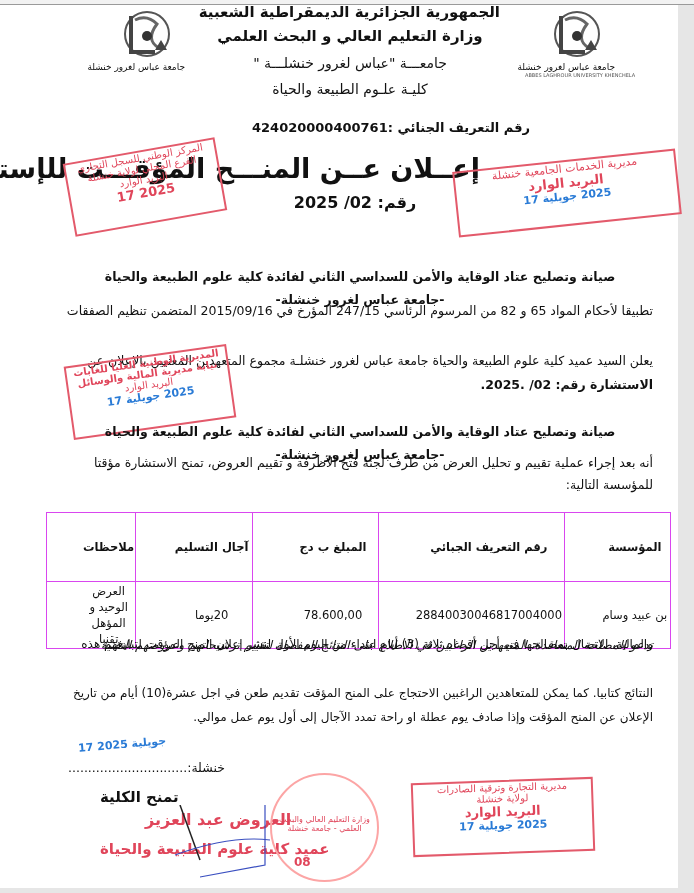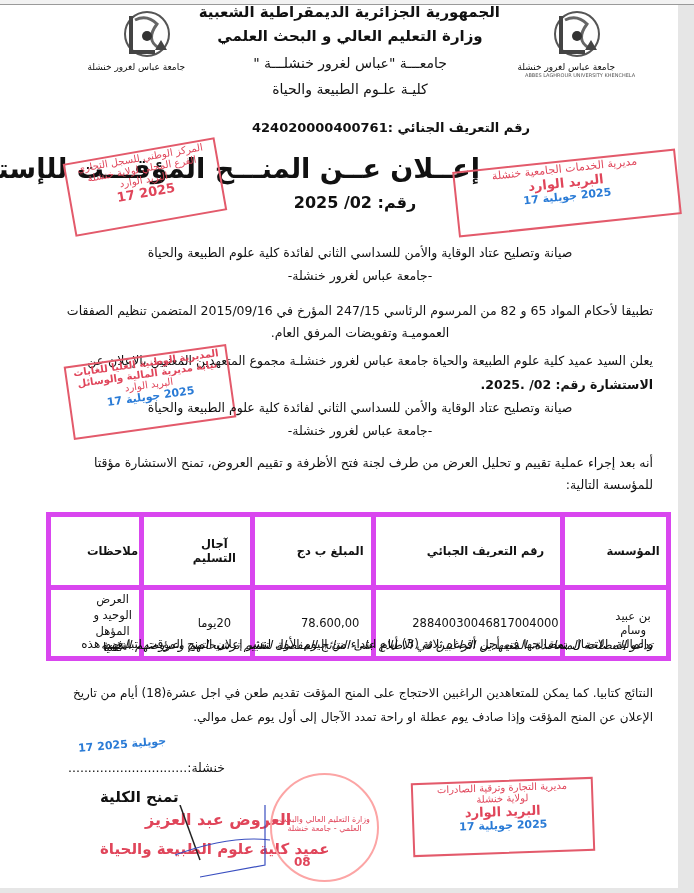--- a/index.html
+++ b/index.html
@@ -21,32 +21,32 @@
   .logo { position:absolute; width:90px; height:70px; }
   .logo svg { width:100%; height:52px; display:block; }
   .logo .cap { font-size:9px; text-align:center; white-space:nowrap; }
   .logo .cap2 { font-size:5px; text-align:center; color:#555; white-space:nowrap; }
 
   .nif { position:absolute; top:115px; left:252px; font-size:13px; font-weight:bold; }
   .title { position:absolute; top:148px; left:220px; width:260px; text-align:center; font-size:27px; font-weight:bold; white-space:nowrap; letter-spacing:0.5px; }
   .ref { position:absolute; top:188px; left:255px; width:200px; text-align:center; font-size:16px; font-weight:bold; }
 
   .center-line { position:absolute; width:600px; text-align:center; white-space:nowrap; }
-  .bold { font-weight:normal; }
+  .bold { font-weight:bold;margin-top:24px; }
   .para { position:absolute; right:50px; font-size:12.5px; line-height:20px; text-align:justify; white-space:nowrap; }
 
   
   .stamp { position:absolute; border:2px solid #e35a6b; color:#e0455a; font-size:10px; text-align:center; background:transparent; }
   .stamp .blue { color:#2a7bd6; font-weight:bold; font-size:11px; }
   .stamp .red-b { font-weight:bold; font-size:13px; }
   .circle-stamp { position:absolute; border:2px solid #fca5a5; border-radius:50%; }
 
   
   table.results { position:absolute; left:46px; top:507px; width:625px; border-collapse:collapse; font-size:11.5px; direction:rtl; }
-  table.results td, table.results th { border:5px solid #d946ef; text-align:center; font-weight:normal;padding-left:36px; }
+  table.results td, table.results th { border:1px solid #d946ef; text-align:center; font-weight:normal;padding-left:36px; }
   table.results th { height:66px; font-weight:bold; }
   table.results td { height:58px; }
 
   .sig { position:absolute; }
 </style>
 </head>
 <body>
 
 <div class="topline"></div>
 
@@ -96,21 +96,20 @@
     <div class="red-b">البريد الوارد</div>
     <div class="blue">2025 جويلية 17</div>
   </div>
 
   <div class="center-line ar bold" style="left:60px; top:240px; font-size:12.5px;">صيانة وتصليح عتاد الوقاية والأمن للسداسي الثاني لفائدة كلية علوم الطبيعة والحياة</div>
   <div class="center-line ar bold" style="left:60px; top:263px; font-size:12.5px;">-جامعة عباس لغرور خنشلة-</div>
 
   <div class="para ar" style="top:296px; right:25px;">
     <span>تطبيقا لأحكام المواد 65 و 82 من المرسوم الرئاسي 247/15 المؤرخ في 2015/09/16 المتضمن تنظيم الصفقات</span>
   </div>
-  <div class="center-line ar" style="left:60px; top:320px; font-size:12.5px;">العموميـة وتفويضات المرفق العام.</div>
 
   <div class="para ar" style="top:346px; right:25px;">يعلن السيد عميد كلية علوم الطبيعة والحياة جامعة عباس لغرور خنشلـة مجموع المتعهدين المعنيين بالإعلان عن</div>
   <div class="para ar" style="top:370px; right:25px; font-weight:bold;margin-left:36px;">الاستشارة رقم: 02/ .2025.</div>
 
   <div class="stamp ar" style="left:68px; top:350px; width:160px; height:70px; transform:rotate(-8deg);">
     <div class="red-b" style="font-size:10px;">المديرية الوطنية العليا للغابات</div>
     <div class="red-b" style="font-size:10px;">نيابة مديرية المالية والوسائل</div>
     <div>البريد الوارد</div>
     <div class="blue">2025 جويلية 17</div>
   </div>
@@ -135,21 +134,21 @@
       <td>28840030046817004000</td>
       <td>78.600,00</td>
       <td>20يوما</td>
       <td style="line-height:16px;">العرض الوحيد و المؤهل تقنيا</td>
     </tr>
   </tbody>
     </table>
 
   <div class="para ar" style="top:630px; right:25px; font-size:12px;font-style:italic;">تدعو المصلحة المتعاقدة، المتعهدين الراغبين في الاطلاع على النتائج المفصلة لتقييم ترشيحاتهم وعروضهم التقنية</div>
   <div class="para ar" style="top:629px; right:25px; font-size:12px;">والمالية، الاتصال بمصالحها في أجل أقصاه ثلاثة (3) أيام ابتداء من اليوم الأول لنشر إعلان المنح المؤقت لتبليغهم هذه</div>
-  <div class="para ar" style="top:678px; right:25px; font-size:12px;">النتائج كتابيا. كما يمكن للمتعاهدين الراغبين الاحتجاج على المنح المؤقت تقديم طعن في اجل عشرة(18) أيام من تاريخ</div>
+  <div class="para ar" style="top:678px; right:25px; font-size:12px;">النتائج كتابيا. كما يمكن للمتعاهدين الراغبين الاحتجاج على المنح المؤقت تقديم طعن في اجل عشرة(10) أيام من تاريخ</div>
   <div class="para ar" style="top:702px; right:25px; font-size:12px;">الإعلان عن المنح المؤقت وإذا صادف يوم عطلة او راحة تمدد الآجال إلى أول يوم عمل موالي.</div>
 
   <div class="abs" style="left:78px; top:733px; color:#2a7bd6; font-weight:bold; font-size:11px; transform:rotate(-5deg);">17 جويلية 2025</div>
   <div class="abs ar" style="left:68px; top:755px; font-size:12.5px;">خنشلة:..............................</div>
   <div class="abs ar" style="left:100px; top:783px; font-size:15px; font-weight:bold;">تمنح الكلية</div>
 
   <div class="sig ar" style="left:145px; top:805px; color:#e0455a; font-size:16px; font-weight:bold;">العروض عبد العزيز</div>
   <div class="sig ar" style="left:100px; top:835px; color:#e0455a; font-size:15px; font-weight:bold;">عميد كلية علوم الطبيعة والحياة</div>
 
   <svg class="abs" style="left:170px; top:800px;" width="110" height="75">

